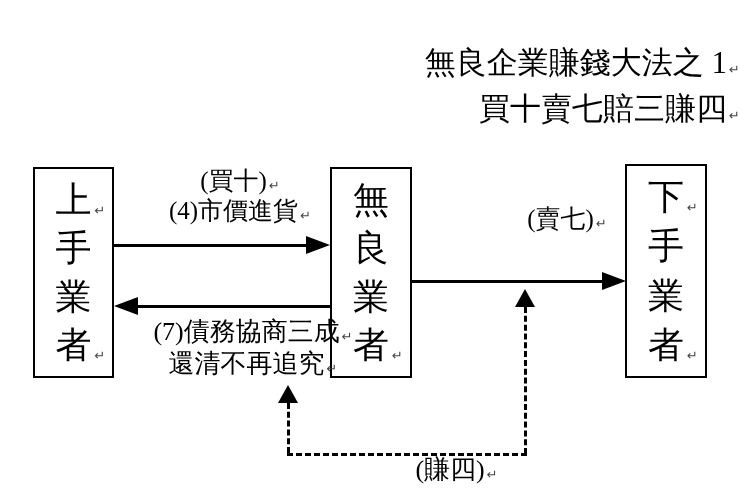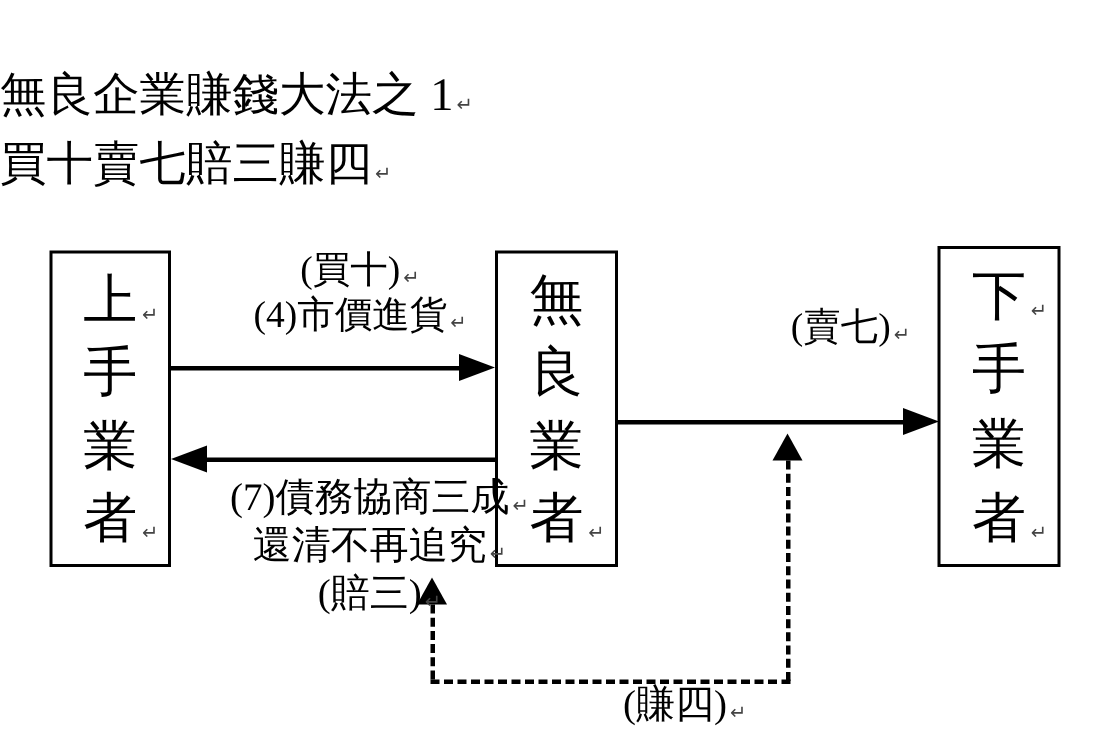--- a/index.html
+++ b/index.html
@@ -3,21 +3,21 @@
 <meta charset="utf-8">
 <style>
   html,body { margin:0; padding:0; background:#ffffff; }
   .canvas {
     position:relative; width:740px; height:497px; background:#ffffff;
     color:#000; font-family:"Liberation Serif","DejaVu Serif",serif;
     overflow:hidden;
   }
   
   .title-block { position:absolute; top:40px; left:0; width:740px;
-    text-align:left; font-size:31px; line-height:46px; }
+    text-align:right; font-size:31px; line-height:46px; }
   
   .vbox { position:absolute; border:2px solid #000; background:#fff;
     display:flex; flex-direction:column; align-items:center;
     justify-content:space-evenly; font-size:36px; }
   .vbox-upstream  { left:33px;  top:167px; width:77px; height:207px; }
   .vbox-middle    { left:330px; top:167px; width:78px; height:207px; }
   .vbox-downstream{ left:625px; top:164px; width:78px; height:210px; }
   .vchar { position:relative; line-height:1; }
   .vchar .rmark { position:absolute; right:-14px; bottom:1px; }
   
@@ -105,20 +105,19 @@
     <div><span>(4)市價進貨</span><span class="rmark inline">↵</span></div>
   </div>
 
   <div class="lbl lbl-sell">
     <div><span>(賣七)</span><span class="rmark inline">↵</span></div>
   </div>
 
   <div class="lbl lbl-settle">
     <div><span>(7)債務協商三成</span><span class="rmark inline">↵</span></div>
     <div><span>還清不再追究</span><span class="rmark inline">↵</span></div>
-    <div><span>(賠三)</span><span class="rmark inline">↵</span></div>
   </div>
 
   <div class="lbl lbl-earn">
     <div><span>(賺四)</span><span class="rmark inline">↵</span></div>
   </div>
 
 </div>
 
 </body></html>

